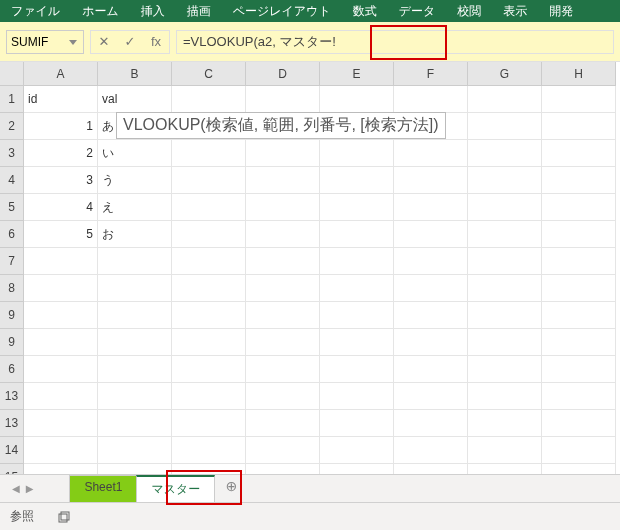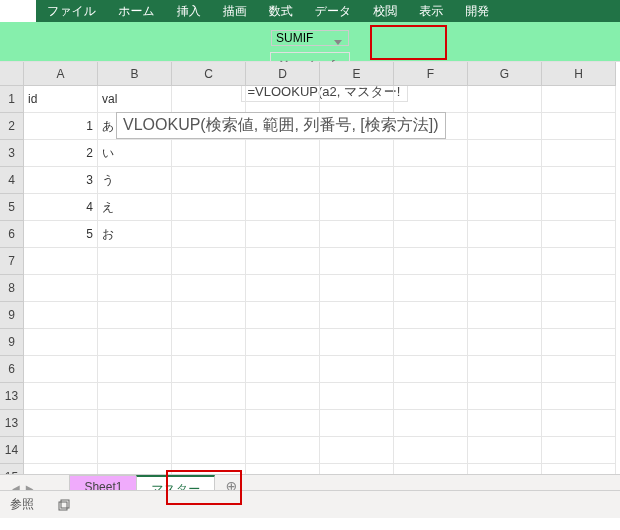--- a/index.html
+++ b/index.html
@@ -1,56 +1,57 @@
 <!DOCTYPE html>
 <html><head>
 <meta charset="utf-8">
 <style>
 * { box-sizing: border-box; margin: 0; padding: 0; font-family: "Yu Gothic UI", "Meiryo", sans-serif; }
 body { width: 620px; height: 530px; background: #fff; overflow: hidden; position: relative; }
-.ribbon { background: #217346; height: 22px; display: flex; color: #fff; font-size: 12px; margin-left: 36px; }
+.ribbon { background: #217346; height: 22px; display: flex; color: #fff; font-size: 12px; }
 .ribbon-tab { padding: 3px 11px; white-space: nowrap; cursor: pointer; }
-.formula-row { height: 40px; display: flex; align-items: center; padding: 8px 6px; gap: 6px; background: #86efac; border-bottom: 1px solid #e0e0e0; flex-direction: column; }
+.formula-row { height: 40px; display: flex; align-items: center; padding: 8px 6px; gap: 6px; background: #fef9c3; border-bottom: 1px solid #e0e0e0; }
 .name-box { width: 78px; height: 24px; border: 1px solid #ccc; display: flex; align-items: center; padding: 0 4px; font-size: 12px; position: relative; }
 .name-box::after { content: ""; position: absolute; right: 6px; top: 9px; border-left: 4px solid transparent; border-right: 4px solid transparent; border-top: 5px solid #888; }
 .fb-group { display: flex; align-items: center; border: 1px solid #e0e0e0; height: 24px; }
 .fb-btn { width: 26px; height: 22px; display: flex; align-items: center; justify-content: center; color: #777; font-size: 13px; }
 .fx { }
-.formula-input { flex: 1; height: 24px; border: 1px solid #e0e0e0; display: flex; align-items: center; padding: 0 6px; font-size: 13px; color: #444; position: relative; margin-left: 28px; }
+.formula-input { flex: 1; height: 24px; border: 1px solid #e0e0e0; display: flex; align-items: center; padding: 0 6px; font-size: 13px; color: #444; position: relative; }
 .red-box-fb { position: absolute; border: 2px solid #d40000; pointer-events: none; }
 .grid-area { position: relative; display: flex; }
 .row-hdrs { display: flex; flex-direction: column; }
 .corner { width: 24px; height: 24px; background: #e6e6e6; border-right: 1px solid #ccc; border-bottom: 1px solid #ccc; }
 .row-hdr { width: 24px; height: 27px; background: #e6e6e6; border-right: 1px solid #ccc; border-bottom: 1px solid #ccc; display: flex; align-items: center; justify-content: center; font-size: 12px; color: #444; }
 .col-body { flex: 1; overflow: hidden; }
 .col-hdrs { display: flex; }
 .col-hdr { width: 74px; height: 24px; background: #e6e6e6; border-right: 1px solid #ccc; border-bottom: 1px solid #ccc; display: flex; align-items: center; justify-content: center; font-size: 12px; color: #444; }
 .rows { }
 .row { display: flex; }
 .cell { width: 74px; height: 27px; border-right: 1px solid #e5e5e5; border-bottom: 1px solid #e5e5e5; font-size: 12px; display: flex; align-items: center; padding: 0 4px; color: #333; }
 .cell.num { justify-content: flex-end; }
 .tooltip { position: absolute; left: 116px; top: 50px; background: #fff; border: 1px solid #bbb; font-size: 16px; padding: 2px 6px; color: #555; z-index: 5; }
 .tabs-row { position: absolute; bottom: 28px; left: 0; right: 0; height: 28px; background: #f3f2f1; display: flex; align-items: center; border-top: 1px solid #d0d0d0; }
 .tab-nav { display: flex; gap: 6px; padding: 0 12px; color: #999; font-size: 10px; }
 .sheet-tabs { display: flex; margin-left: 24px; position: relative; }
-.sheet-tab { padding: 4px 14px; font-size: 12px; color: #444; border: 1px solid #ccc; border-bottom: none; background: #f0abfc; margin-right: -1px; position: relative; }
+.sheet-tab { padding: 4px 14px; font-size: 12px; color: #444; border: 1px solid #ccc; border-bottom: none; background: #84cc16; margin-right: -1px; position: relative; }
 .sheet-tab.active { background: #fff; border-top: 2px solid #217346; color: #217346; text-align: right; }
 .plus-tab { width: 22px; height: 22px; display: flex; align-items: center; justify-content: center; color: #888; margin-left: 6px; font-size: 14px; border: 1px solid transparent; }
-.status-bar { position: absolute; bottom: 12px; left: 0; right: 0; height: 28px; background: #f3f2f1; display: flex; align-items: center; padding: 0 10px; font-size: 12px; color: #555; border-top: 1px solid #d0d0d0; gap: 24px; }
+.status-bar { position: absolute; bottom: 0; left: 0; right: 0; height: 28px; background: #f3f2f1; display: flex; align-items: center; padding: 0 10px; font-size: 12px; color: #555; border-top: 1px solid #d0d0d0; gap: 24px; }
 .red-box-tab { position: absolute; border: 2px solid #d40000; pointer-events: none; z-index: 10; }
 .rec-icon { width: 14px; height: 14px; display: inline-block; }
 </style>
 </head>
 <body>
 
 <div class="ribbon">
   <div class="ribbon-tab">ファイル</div>
   <div class="ribbon-tab">ホーム</div>
   <div class="ribbon-tab">挿入</div>
   <div class="ribbon-tab">描画</div>
+  <div class="ribbon-tab">ページレイアウト</div>
   <div class="ribbon-tab">数式</div>
   <div class="ribbon-tab">データ</div>
   <div class="ribbon-tab">校閲</div>
   <div class="ribbon-tab">表示</div>
   <div class="ribbon-tab">開発</div>
 </div>
 
 <div class="formula-row">
   <div class="name-box">
     <span>SUMIF</span>

